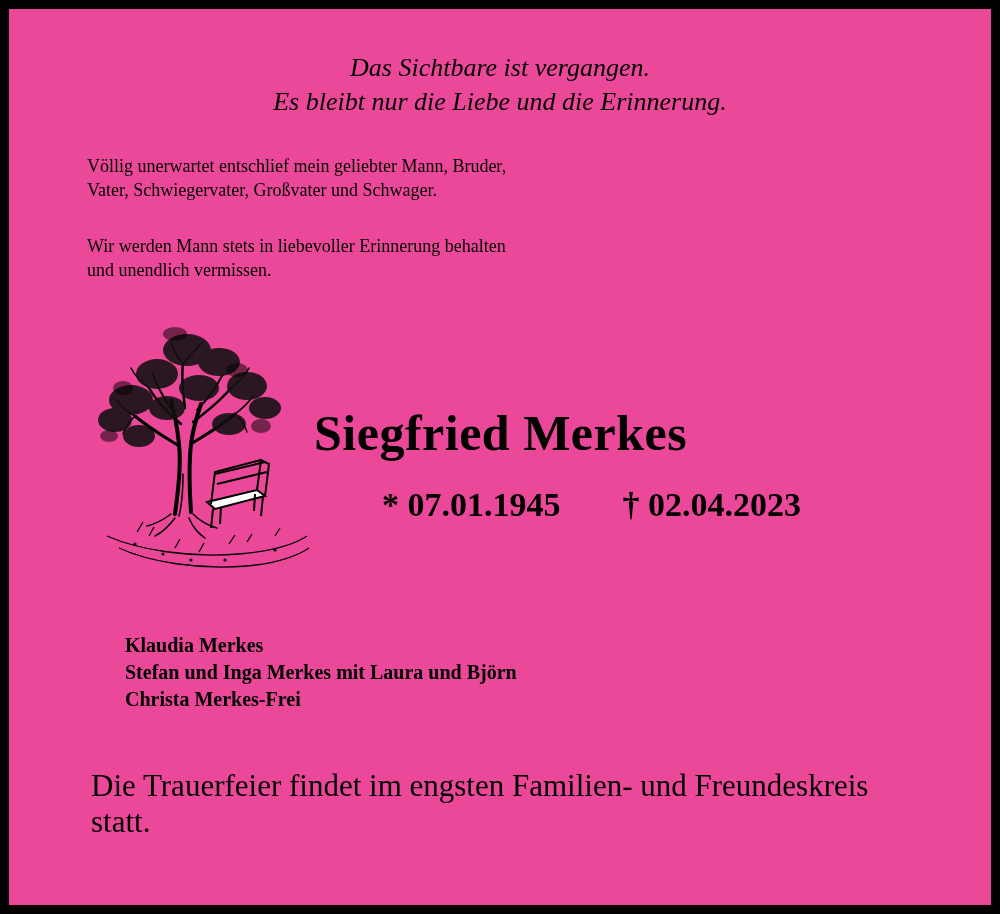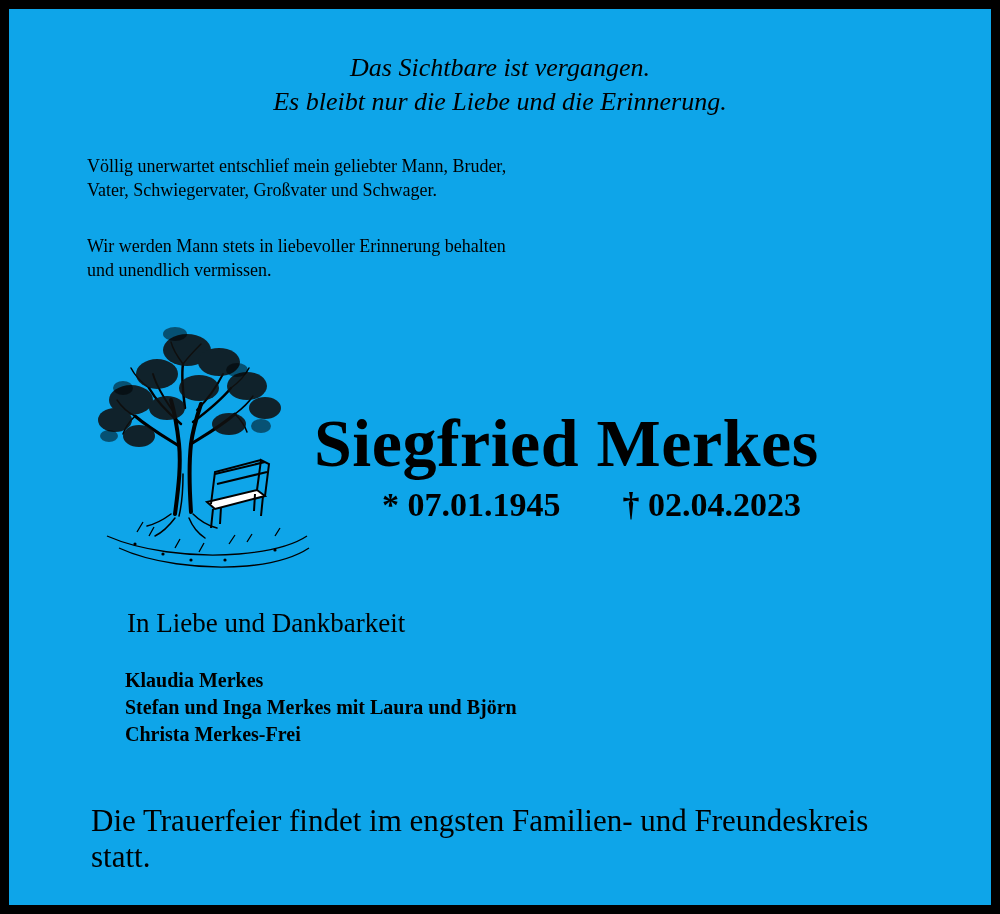--- a/index.html
+++ b/index.html
@@ -13,21 +13,21 @@
     font-family: "Liberation Serif", serif;
     color: #000000;
     overflow: hidden;
   }
   .notice {
     position: relative;
     box-sizing: border-box;
     width: 1000px;
     height: 914px;
     border: 9px solid #000000;
-    background: #0ea5e9;
+    background: #ec4899;
     padding: 0;
   }
   .inner {
     position: relative;
     box-sizing: border-box;
     width: 100%;
     height: 100%;
     padding: 36px 60px 20px 60px;
   }
 
@@ -65,21 +65,21 @@
     position: absolute;
     left: 10px;
     top: 0;
     width: 290px;
     height: 290px;
   }
   .name {
     position: absolute;
     left: 245px;
     top: 100px;
-    font-size: 68px;
+    font-size: 50px;
     font-weight: bold;
     letter-spacing: 0.5px;
     white-space: nowrap;
   }
   .dates {
     position: absolute;
     left: 313px;
     top: 182px;
     font-size: 34px;
     font-weight: bold;
@@ -192,21 +192,20 @@
           <circle cx="56" cy="240" r="1.6"></circle>
         </g>
       </svg>
 
       <div class="name">Siegfried Merkes</div>
       <div class="dates">
         <span class="birth">* 07.01.1945</span><span class="death">† 02.04.2023</span>
       </div>
     </div>
 
-    <div class="tribute">In Liebe und Dankbarkeit</div>
 
     <div class="family">
       <span class="line">Klaudia Merkes</span>
       <span class="line">Stefan und Inga Merkes mit Laura und Björn</span>
       <span class="line">Christa Merkes-Frei</span>
     </div>
 
     <div class="footer">Die Trauerfeier findet im engsten Familien- und Freundeskreis statt.</div>
 
   </div>

